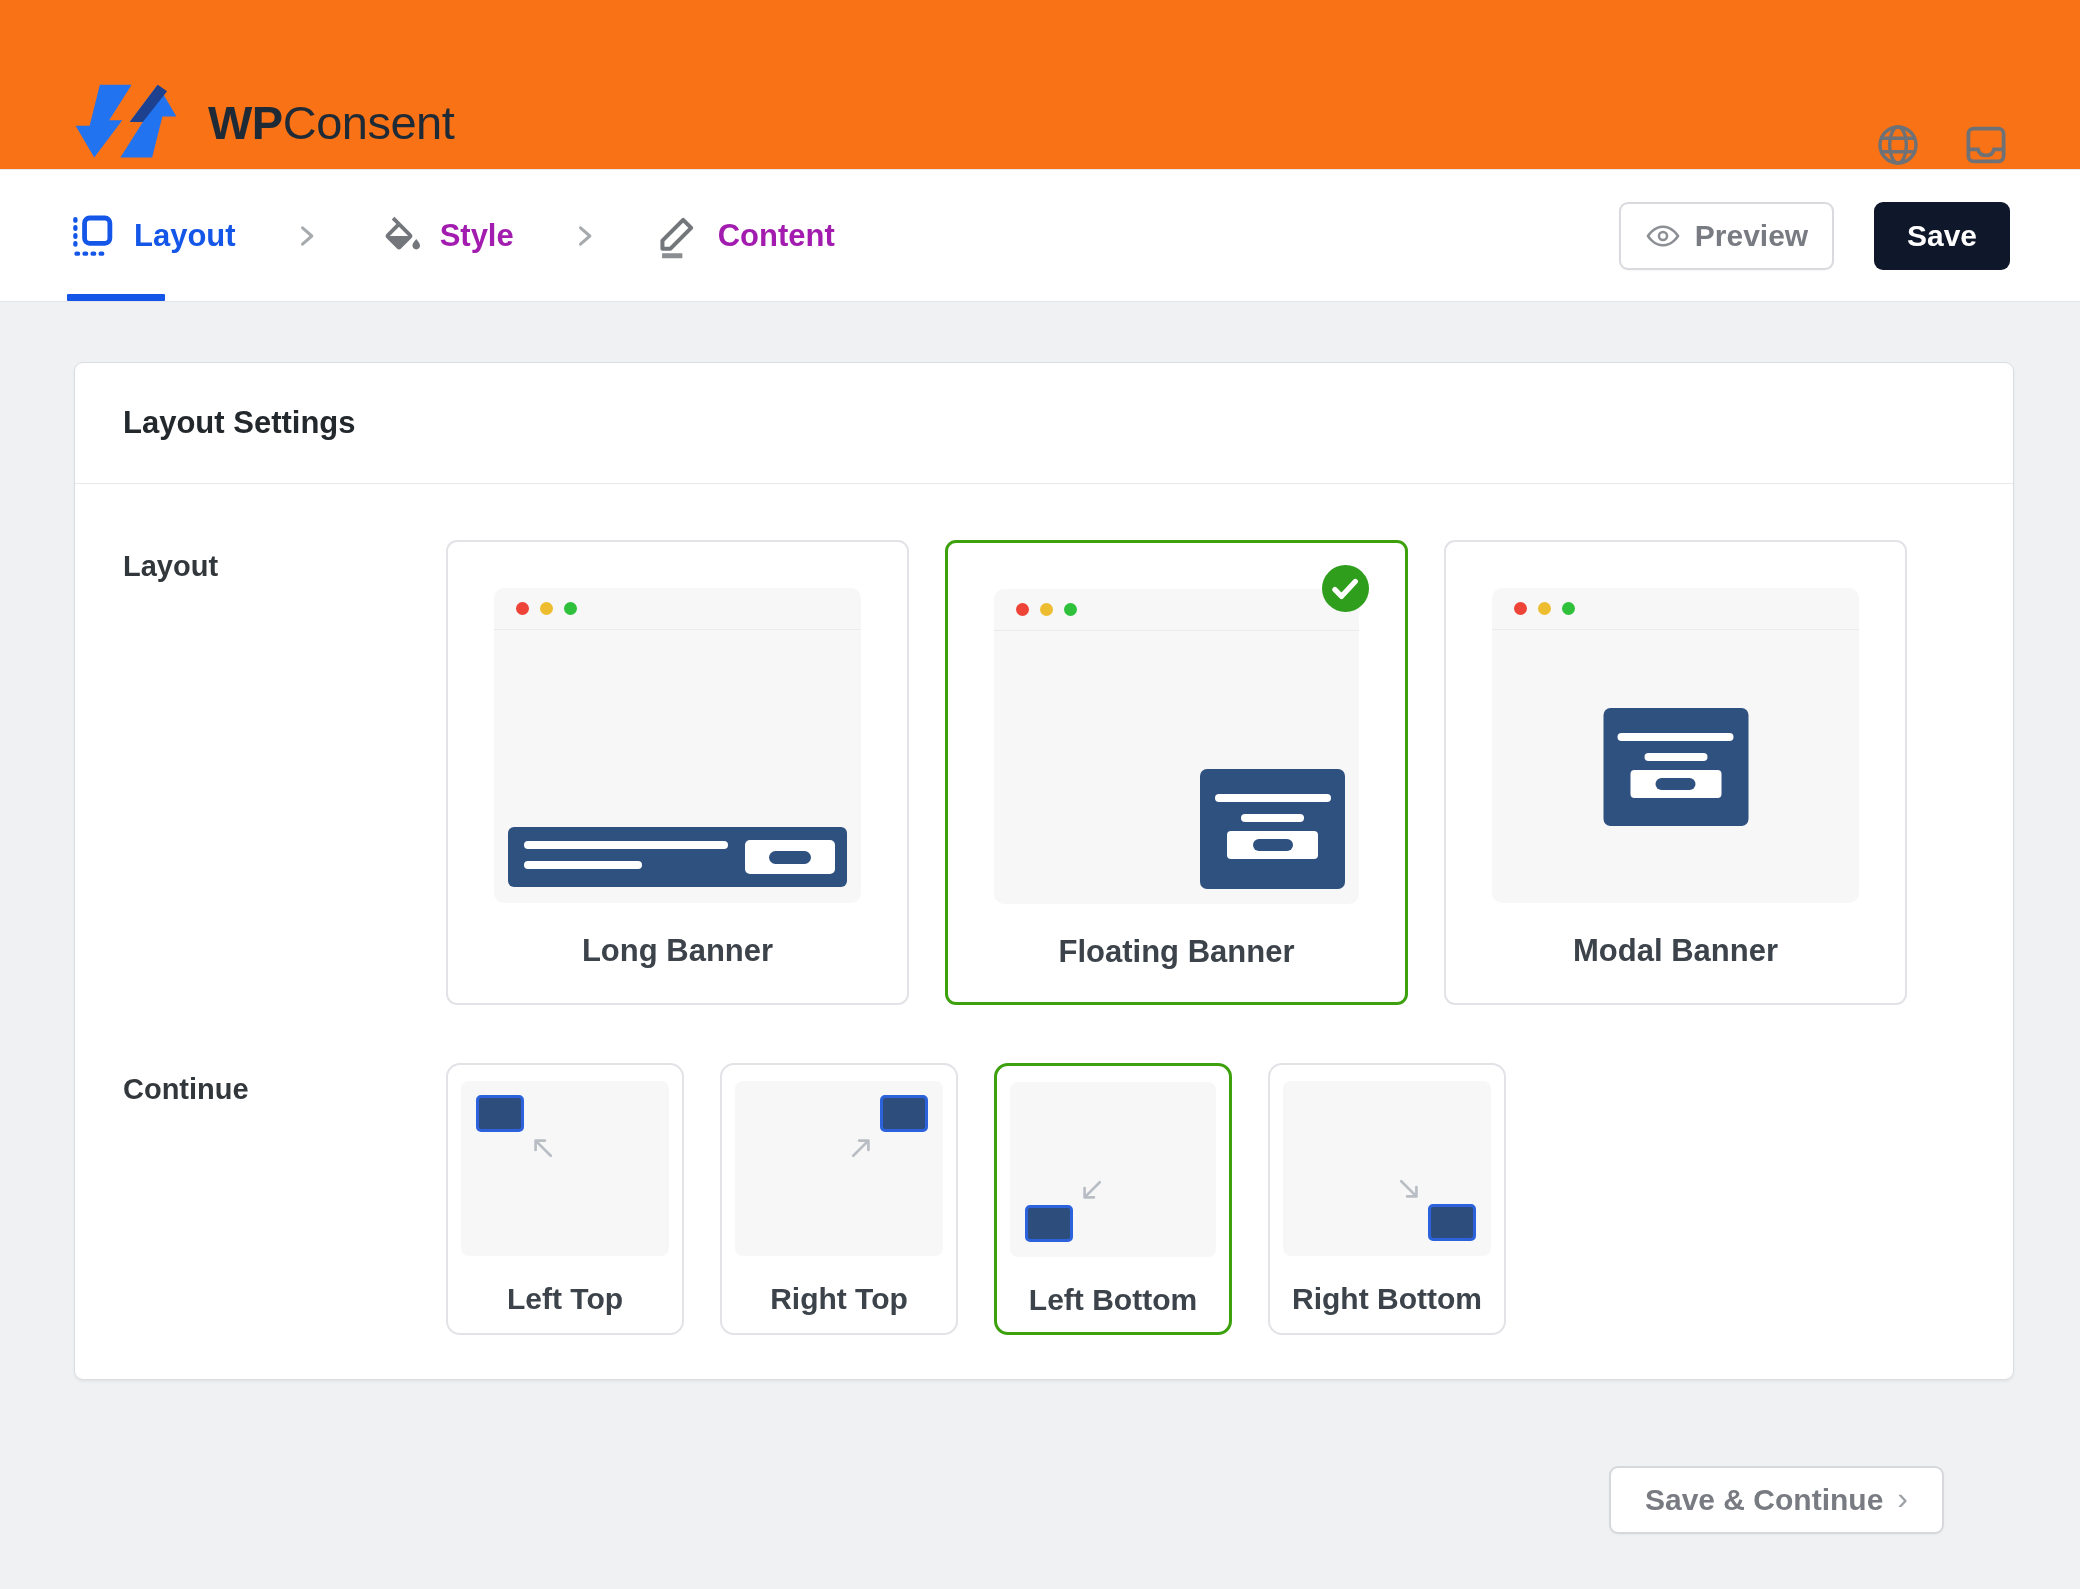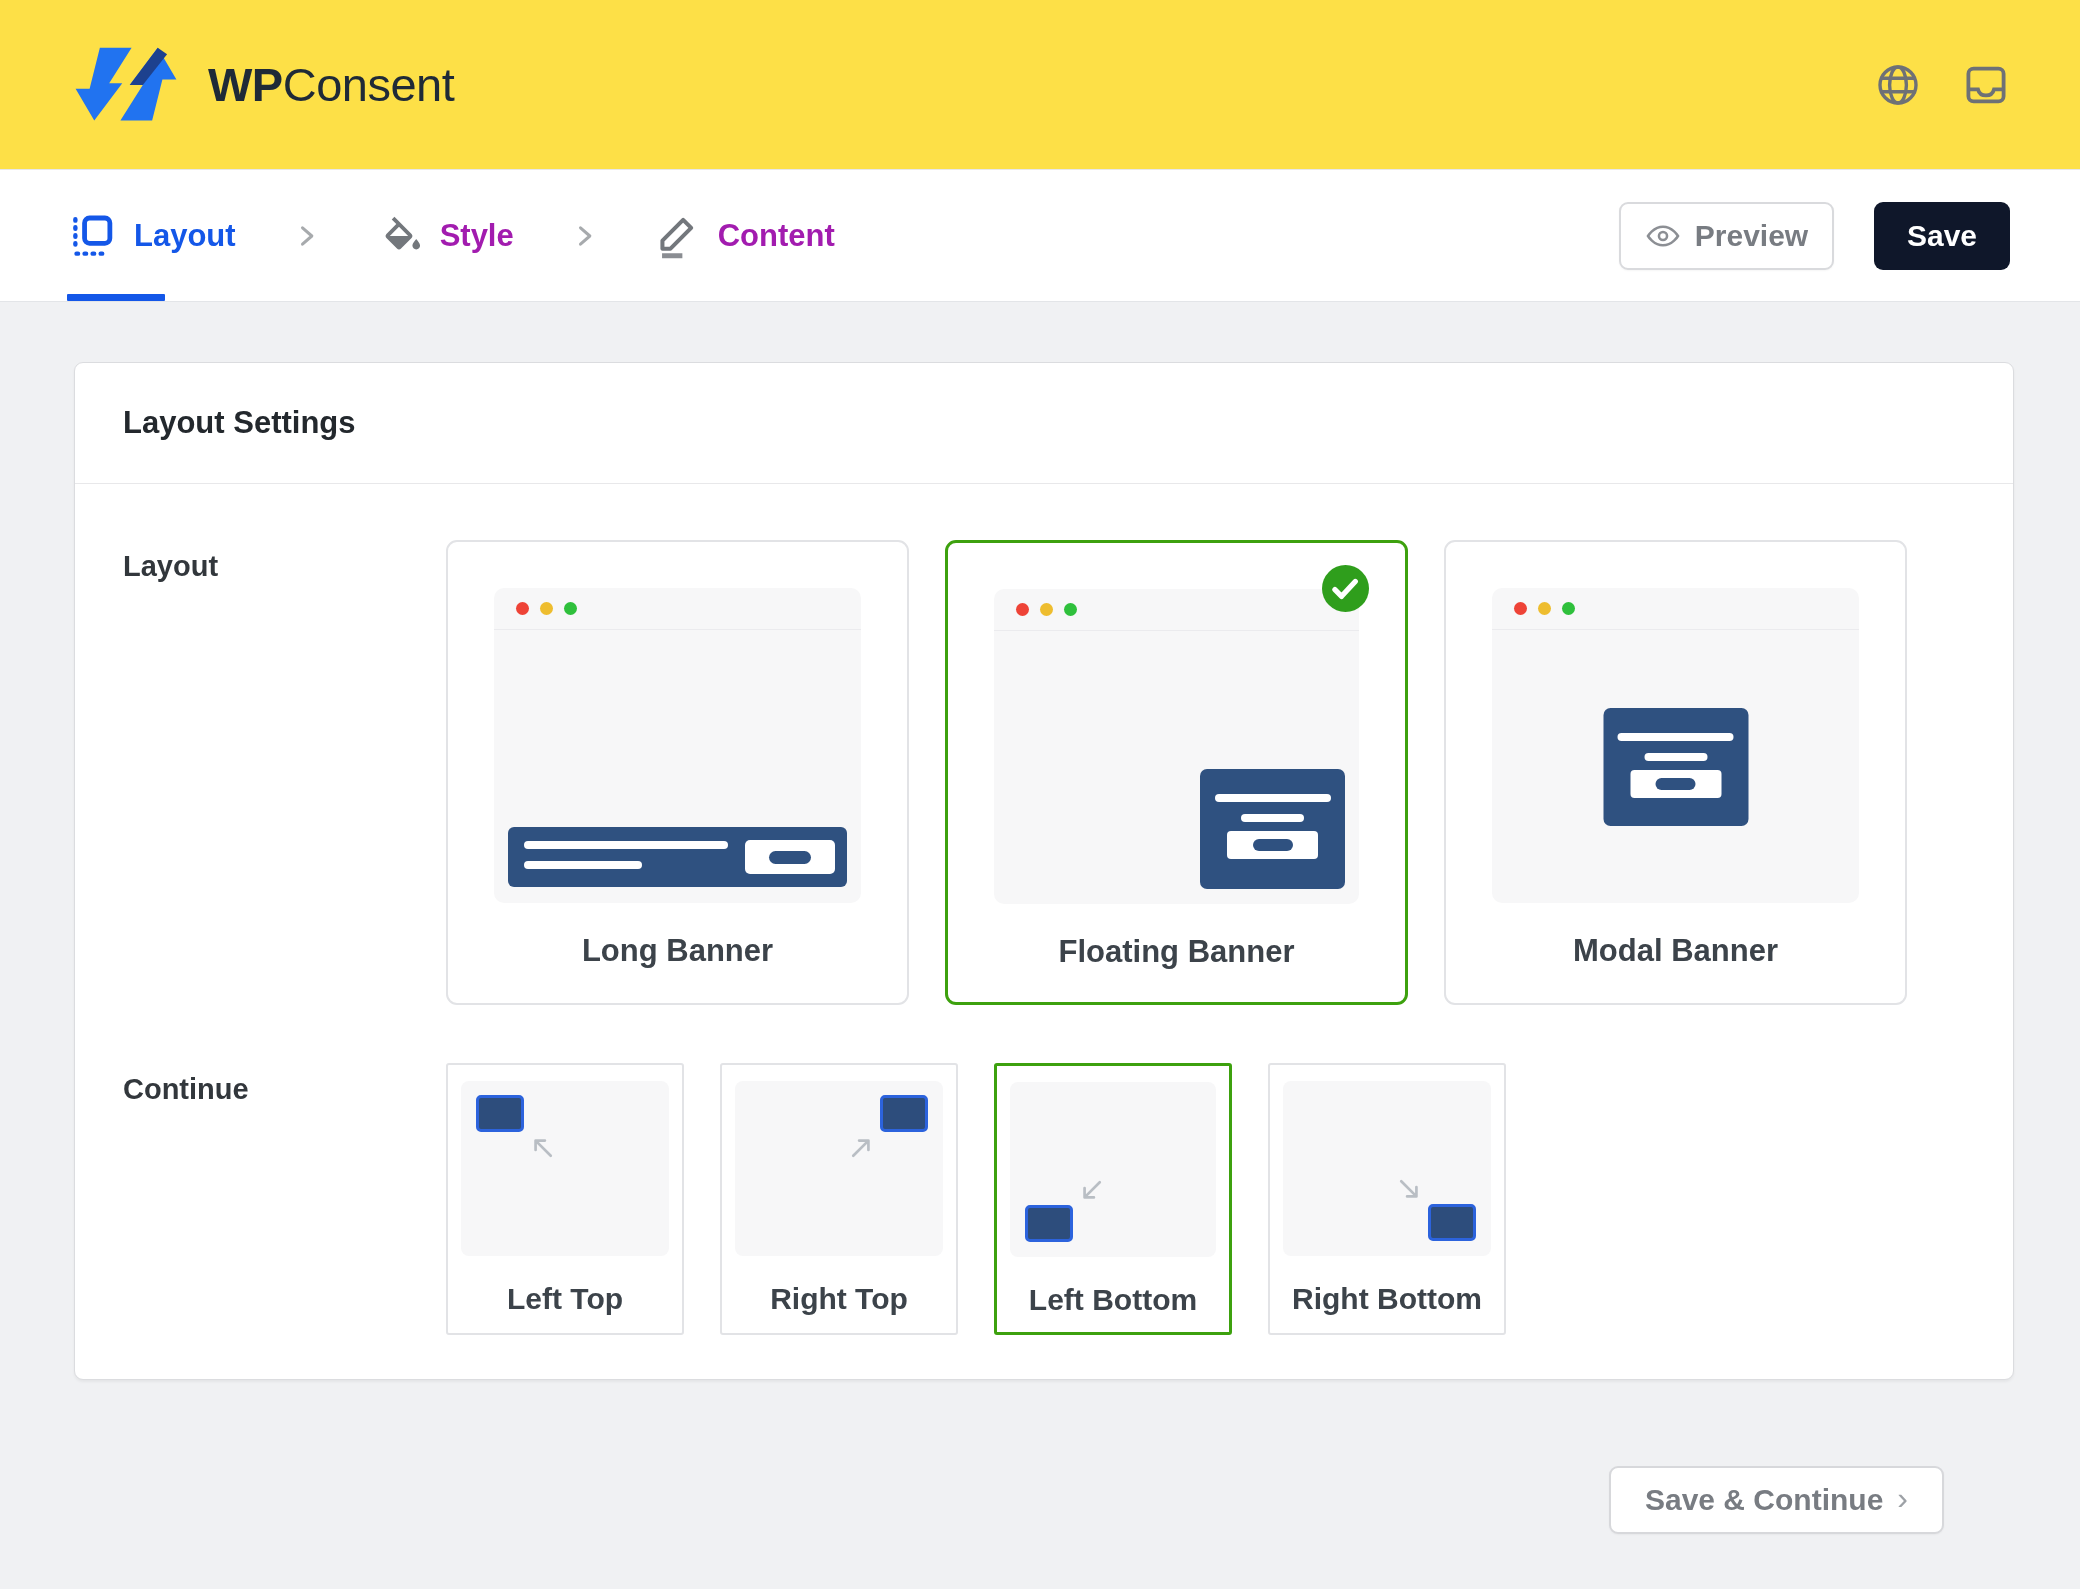--- a/index.html
+++ b/index.html
@@ -6,22 +6,22 @@
   html,body { width:2080px; }
   body {
     font-family:"Liberation Sans", sans-serif;
     background:#f0f1f3;
     color:#1d2327;
     width:2080px; height:1589px;
     overflow:hidden;
   }
   
   .app-header {
-    height:170px; background:#fde047;
-    display:flex; align-items:center;
+    height:170px; background:#f97316;
+    display:flex; align-items:flex-end;
     padding:0 70px;
     border-bottom:1px solid #e7e7e8;
   }
   .brand { display:flex; align-items:center; gap:26px; }
   .brand-text { font-size:47px; letter-spacing:-.5px; color:#1f2a37; }
   .brand-text b { font-weight:700; }
   .brand-text span.rest { font-weight:400; }
   .header-icons { margin-left:auto; display:flex; align-items:center; gap:40px; }
   .hicon { width:48px; height:48px; color:#6e7176; cursor:pointer; }
   .hicon svg { width:100%; height:100%; }
@@ -120,21 +120,21 @@
   .option-label {
     margin-top:30px; text-align:center;
     font-size:31px; font-weight:700; color:#3c434a;
   }
   .check-badge { position:absolute; top:22px; right:36px; width:47px; height:47px; }
   .check-badge svg { width:100%; height:100%; }
 
   
   .pos-option {
     width:238px; height:272px; background:#fff;
-    border:2px solid #e2e3e6; border-radius:3px; cursor:pointer;
+    border:2px solid #e2e3e6; border-radius:14px; cursor:pointer;
   }
   .pos-option.selected { border:3px solid #3da10e; }
   .pos-mockup {
     margin:16px 13px 0; height:175px; background:#f7f7f8;
     border-radius:8px; position:relative;
   }
   .pos-rect {
     position:absolute; width:48px; height:37px; border-radius:5px;
     background:#2d4d7c; border:3px solid #2c63dd;
   }

